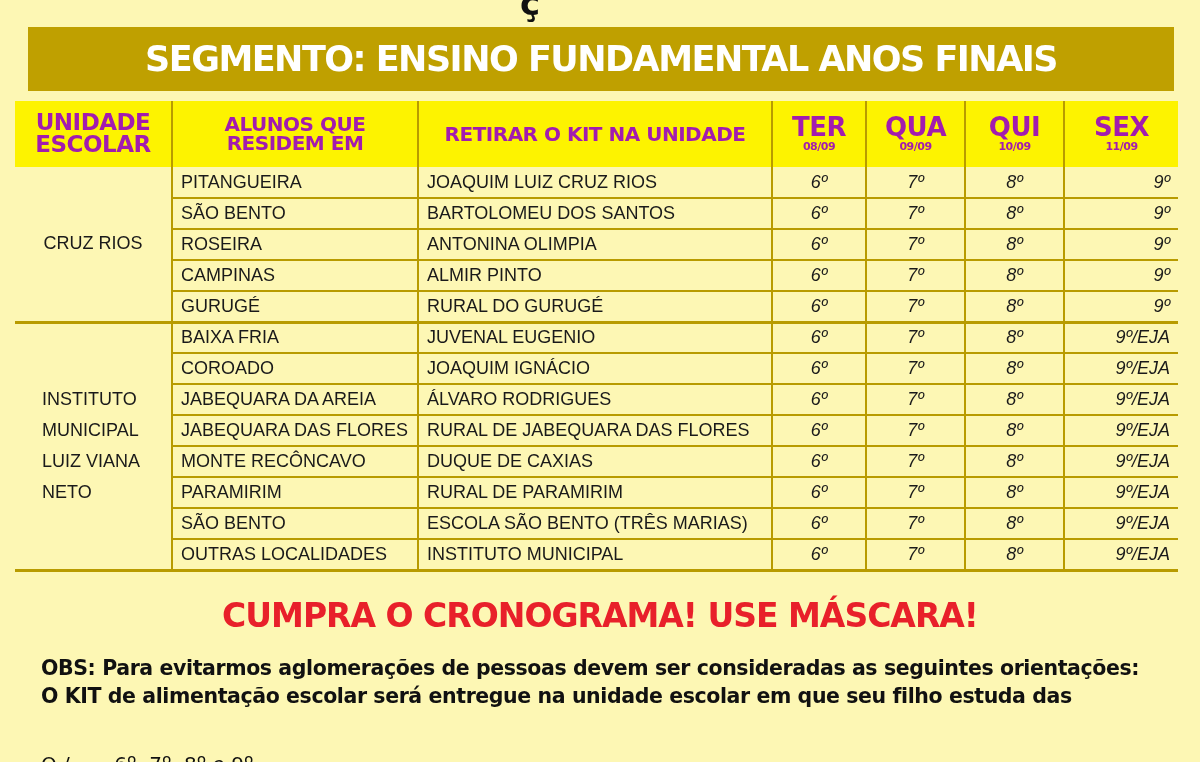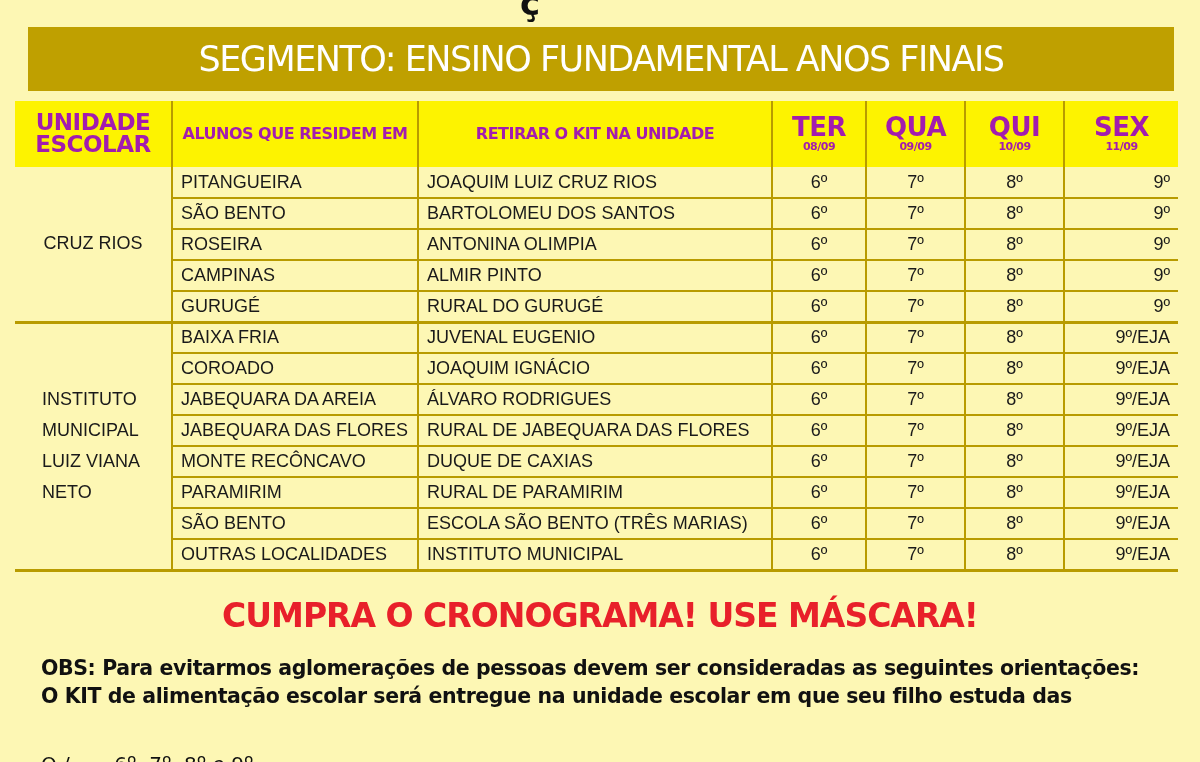--- a/index.html
+++ b/index.html
@@ -14,51 +14,51 @@
     position: absolute; left: 520px; top: -14px;
     font-family: "DejaVu Sans", sans-serif; font-weight: bold;
     font-size: 34px; color: #111; line-height: 1;
   }
   .segment-banner {
     position: absolute; left: 28px; top: 27px; width: 1146px; height: 64px;
     background: #bfa000;
     display: flex; align-items: center; justify-content: center;
   }
   .segment-banner span {
-    color: #fff; font-family: "DejaVu Sans", sans-serif; font-weight: normal;
+    color: #fff; font-family: "DejaVu Sans", sans-serif; font-weight: bold;
     font-size: 35px; letter-spacing: -1.5px;
   }
   .schedule {
     position: absolute; left: 15px; top: 101px;
     border-collapse: collapse;
   }
   .schedule th {
     background: #fdf300;
     font-family: "DejaVu Sans", sans-serif; font-weight: bold;
     color: #a21caf; text-transform: uppercase;
     line-height: 0.95; letter-spacing: -0.5px;
     height: 66px; vertical-align: middle;
     border-left: 2px solid #b89b00;
   }
   .schedule th:first-child { border-left: none; }
-  .schedule th.main { font-size: 16px; }
+  .schedule th.main { font-size: 20px; }
   .schedule th .day { font-size: 26px; display: block; }
   .schedule th .date { font-size: 11px; display: block; margin-top: 2px; }
   .schedule td {
     font-size: 18px; height: 31px; padding: 0 8px;
     border-left: 2px solid #b89b00;
     border-bottom: 2px solid #b89b00;
     vertical-align: middle; white-space: nowrap;
   }
   .schedule td.unit {
     border-left: none; font-size: 18px; line-height: 31px;
     border-bottom: 2px solid #b89b00; padding-left: 27px;
   }
   .schedule td.unit.center { text-align: center; padding-left: 8px; }
-  .schedule td.grade { text-align: center; font-size: 18px; }
+  .schedule td.grade { text-align: center; font-size: 18px; font-style: italic; }
   .schedule td.grade.sex { text-align: right; padding-left: 10px; }
   .schedule tr.group-end td { border-bottom: 3px solid #b89b00; }
   .warning {
     position: absolute; left: 0; top: 596px; width: 1200px; text-align: center;
     color: #e8202a; font-family: "DejaVu Sans", sans-serif; font-weight: bold;
     font-size: 33px; letter-spacing: -1px;
   }
   .obs {
     position: absolute; left: 41px; top: 654px; width: 1140px;
     font-family: "DejaVu Sans", sans-serif; font-weight: bold;

